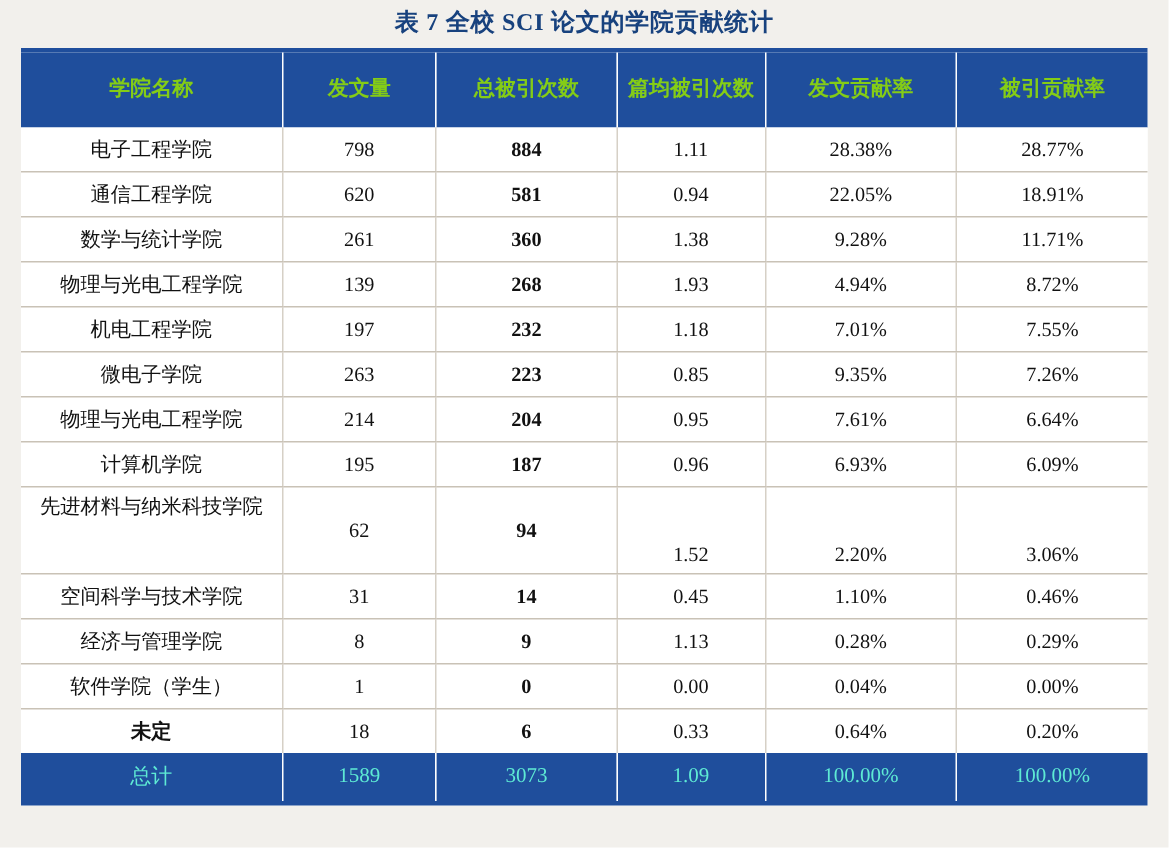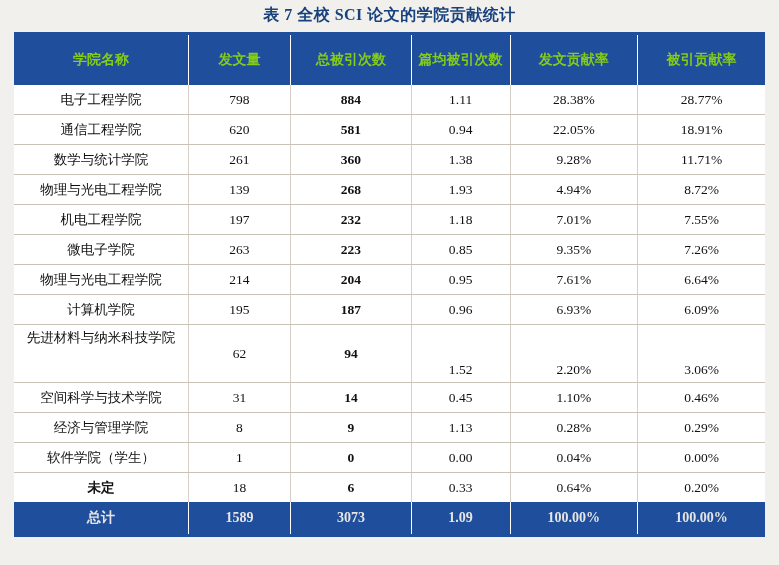--- a/index.html
+++ b/index.html
@@ -83,22 +83,22 @@
   tr.tall td.split-mid {
     vertical-align: middle;
     margin-left: 40px;
   }
   tr.tall td.split-bottom {
     vertical-align: bottom;
     padding-bottom: 4px;
   }
   tfoot td {
     background: #1f4e9c;
-    color: #e5e5e5;
-    font-weight: bold;
+    color: #5eead4;
+    font-weight: normal;
     height: 30px;
     text-align: center;
     vertical-align: middle;
     border-right: 1px solid #ffffff;
     font-size: 14px;
   }
   tfoot td:last-child { border-right: none; }
 </style>
 </head>
 <body>

